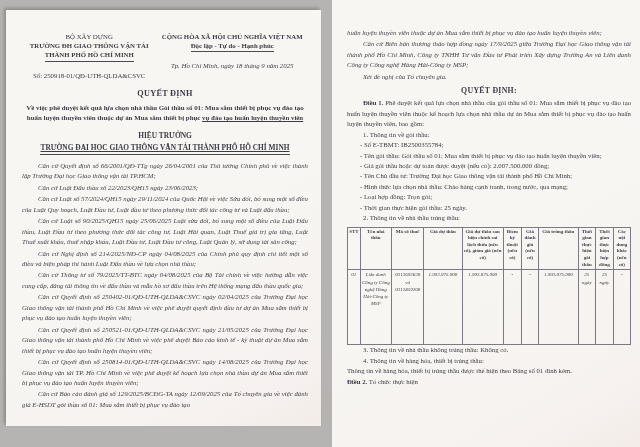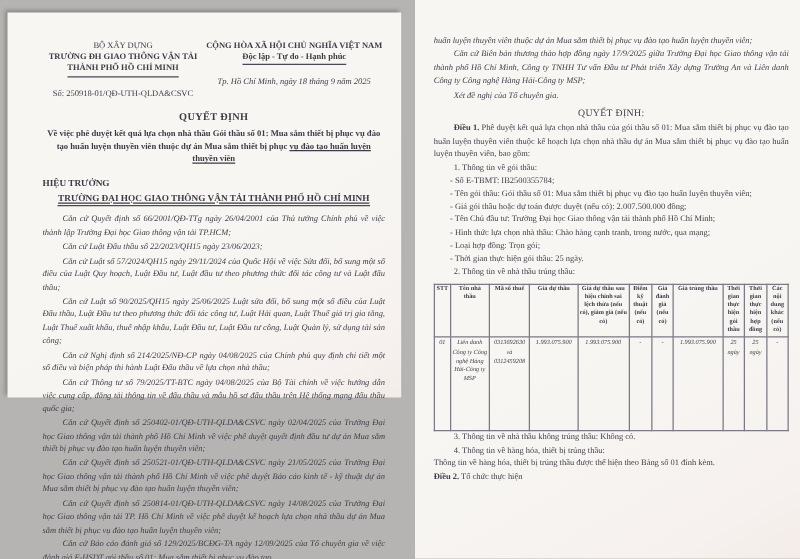--- a/index.html
+++ b/index.html
@@ -8,22 +8,22 @@
     background:#b5b4b2;
     font-family:"Liberation Serif","DejaVu Serif",serif;
   }
   .page{
     position:absolute;
     background:linear-gradient(150deg,#f7f6f3 55%,#f6f1ee 90%,#f3ece9);
     color:#3d3c46;
     box-sizing:border-box;
   }
   #left-page{
-    left:6px;top:10px;width:315px;height:308px;
-    padding:22px 13px 0 28px;
+    left:6px;top:10px;width:315px;height:416px;
+    padding:22px 13px 0 16px;
     box-shadow:-2px -2px 3px rgba(90,88,86,.45);
   }
   #right-page{
     left:332px;top:0;width:308px;height:447px;
     padding:28px 9px 0 15px;
   }
   
   .nat-header{display:flex;}
   .nh-left{width:47%;text-align:center;font-size:6.8px;line-height:1.35;}
   .nh-right{width:53%;text-align:center;font-size:6.8px;line-height:1.35;}
@@ -31,35 +31,35 @@
   .u-block{display:inline-block;border-bottom:0.8px solid #4a4954;padding-bottom:1px;}
   .doc-number{margin-top:9px;font-size:6.8px;}
   .dateline{margin-top:9px;font-size:6.8px;font-style:italic;}
   
   .doc-title{text-align:center;font-weight:bold;font-size:8.2px;margin-top:9px;letter-spacing:.3px;}
   .doc-subject{
     text-align:center;font-weight:bold;font-size:6.9px;line-height:1.5;
     margin:5px 2px 0 2px;
   }
   .doc-subject .tail{text-decoration:underline;}
-  .authority{font-weight:bold;font-size:7.4px;margin-top:8px;}
+  .authority{text-align:center;font-weight:bold;font-size:7.4px;margin-top:8px;}
   .authority2{text-align:center;font-weight:bold;font-size:7.4px;margin-top:3px;}
   .authority2 span{display:inline-block;border-bottom:0.8px solid #4a4954;padding-bottom:1.5px;text-decoration:underline;}
   
   .recitals{margin-top:6px;}
   p.recital{
     margin:0 0 1px 0;font-size:6.75px;line-height:1.55;
     font-style:italic;text-align:justify;text-indent:16px;
   }
   p.recital.cont{text-indent:0;}
   p.body-par{
     margin:0;font-size:6.75px;line-height:1.55;text-align:justify;text-indent:16px;
   }
   p.body-par.no-indent{text-indent:0;}
-  .decision-title{text-align:center;font-weight:normal;font-size:7.8px;margin:4px 0 3px 0;letter-spacing:.3px;}
+  .decision-title{text-align:center;font-weight:bold;font-size:7.8px;margin:4px 0 3px 0;letter-spacing:.3px;}
   p.num-head{margin:0;font-size:6.75px;line-height:1.55;text-indent:16px;}
   p.dash-item{margin:0;font-size:6.75px;line-height:1.55;text-indent:13px;text-align:justify;}
   
   table.bid{
     width:100%;border-collapse:collapse;table-layout:fixed;margin-top:3px;
   }
   table.bid th,table.bid td{
     border:0.7px solid #7b7984;
     padding:1px 1px;vertical-align:top;
     overflow:hidden;word-wrap:break-word;

